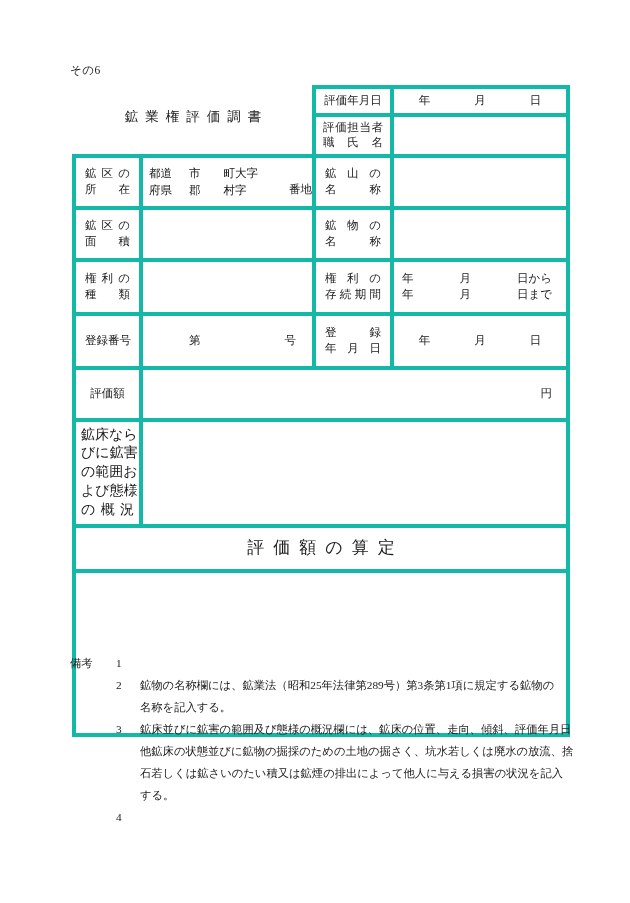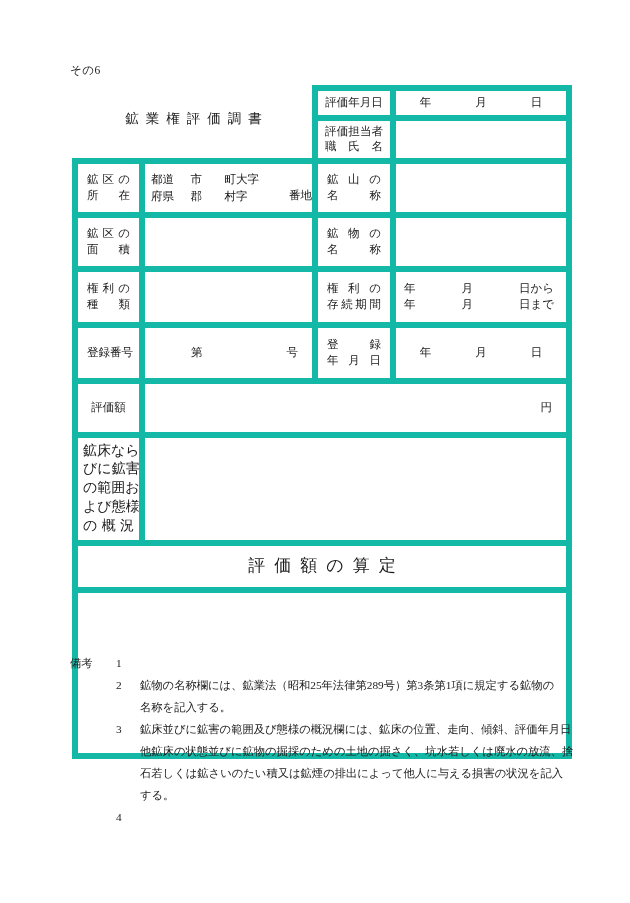--- a/index.html
+++ b/index.html
@@ -36,21 +36,21 @@
   .form-table {
     position: absolute;
     left: 72px;
     top: 85px;
     width: 494px;
     border-collapse: collapse;
     table-layout: fixed;
     font-size: 11.5px;
   }
   .form-table td {
-    border: 6px solid #14b8a6;
+    border: 4px solid #14b8a6;
     padding: 0;
     vertical-align: middle;
     line-height: 1.35;
   }
   .noborder {
     border: 0 !important;
   }
 
   
   .lbl {

